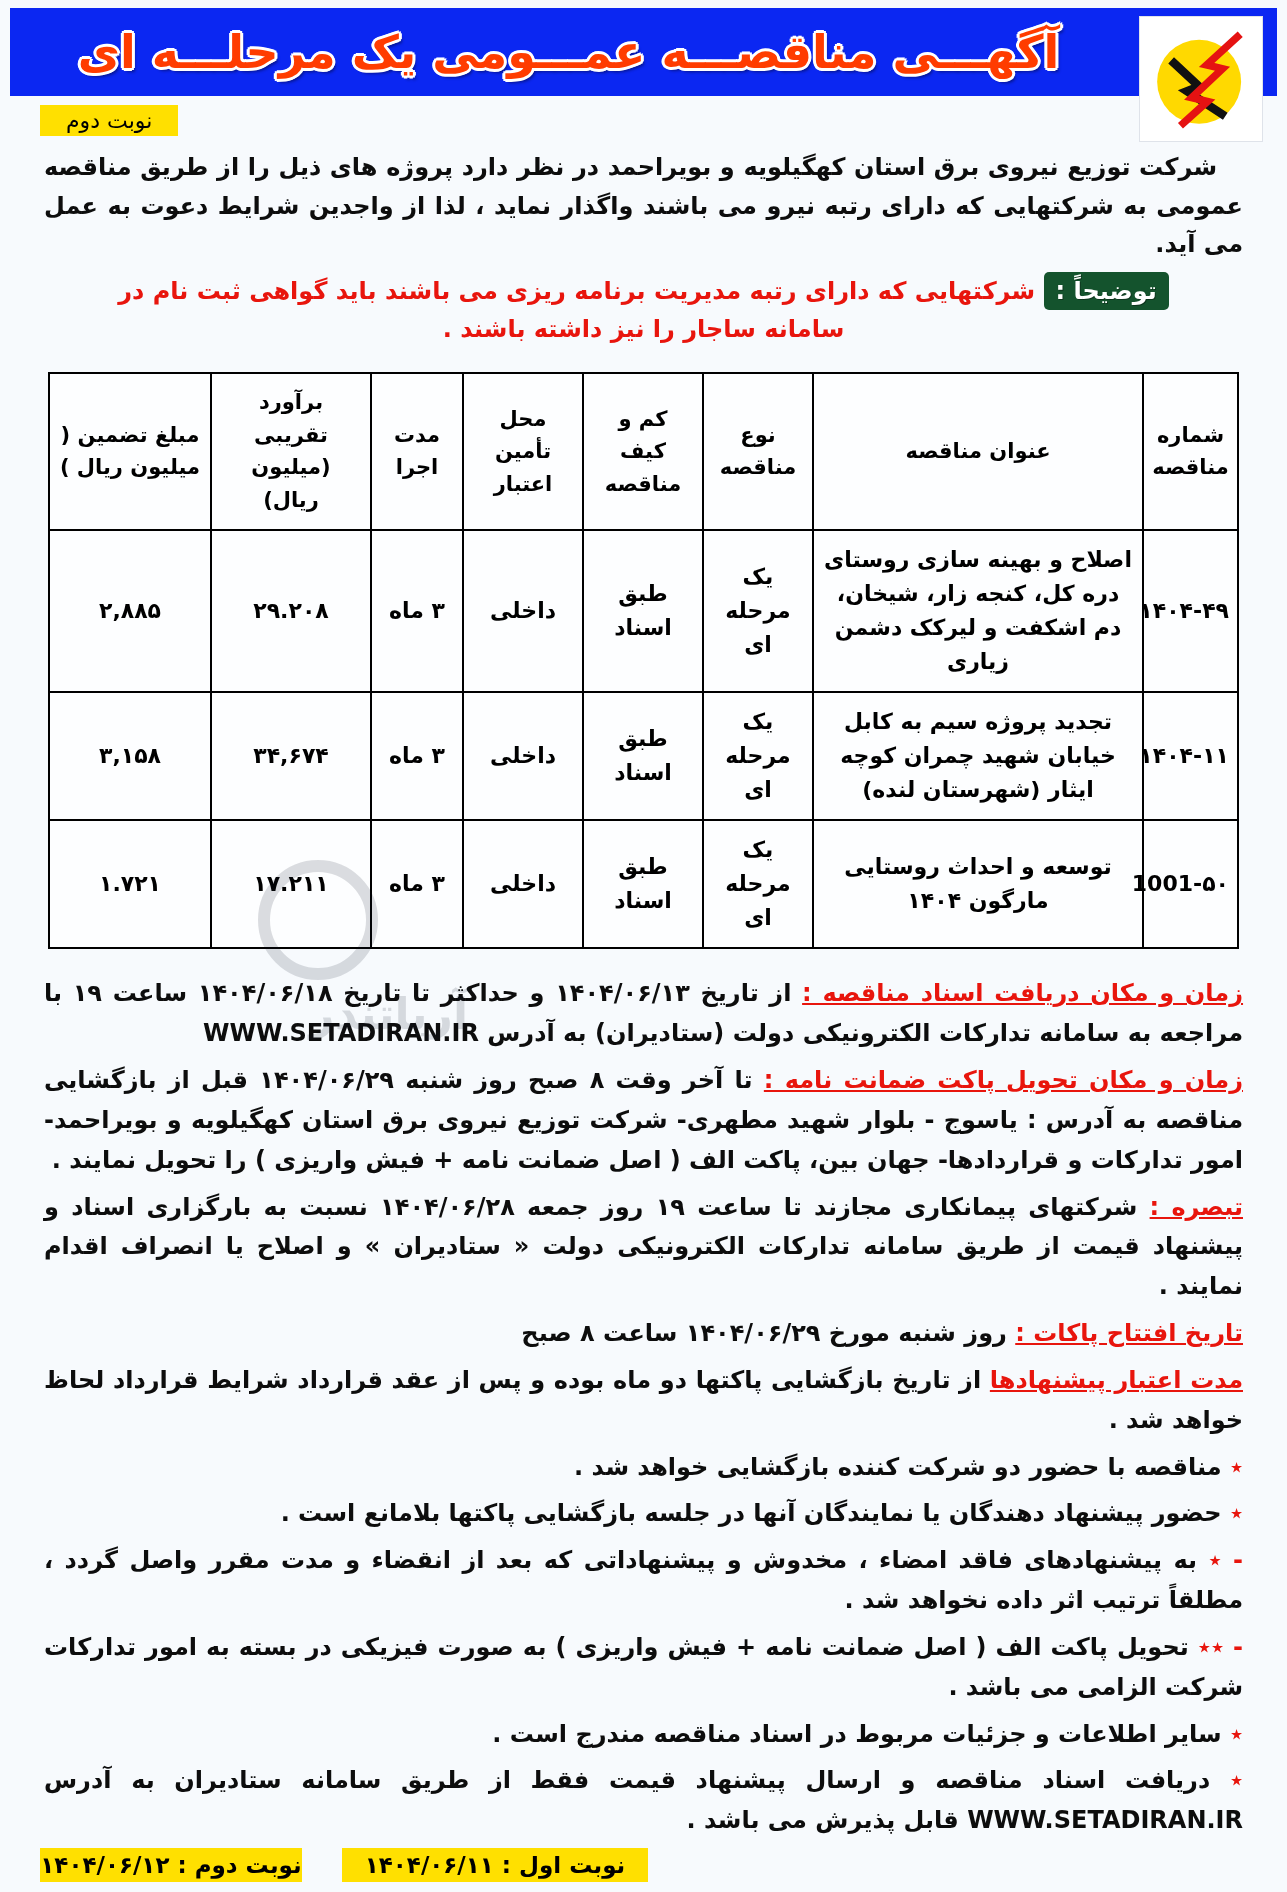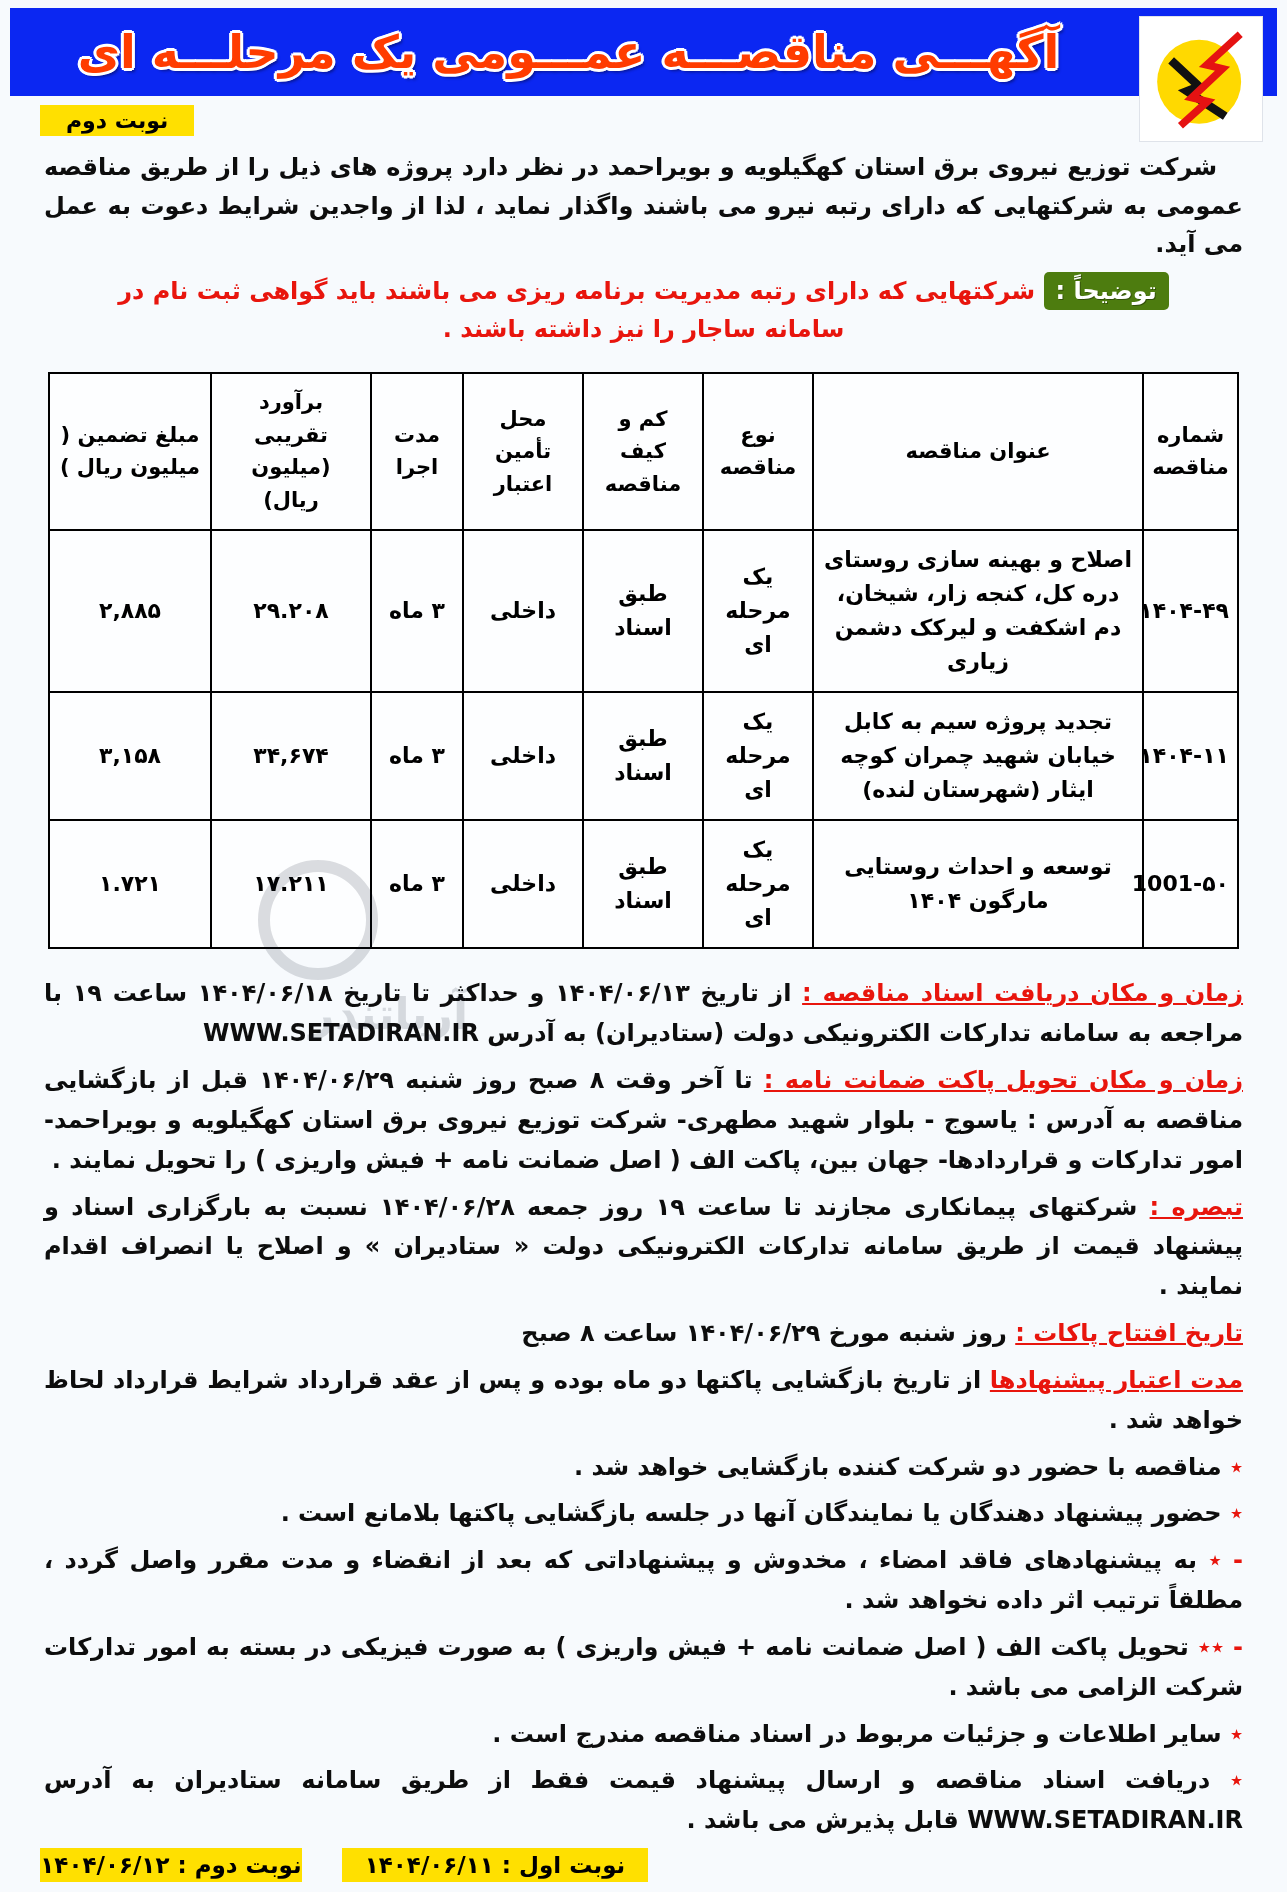--- a/index.html
+++ b/index.html
@@ -45,40 +45,40 @@
     border: 1px solid #dfe3ea;
     z-index: 3;
     display: flex; align-items: center; justify-content: center;
   }
   
   .round-badge {
     align-self: flex-end;           
     margin: 9px 0 0 40px;
     background: #ffe000;
     color: #000;
-    font-weight: bold; font-size: 22px;
+    font-weight: normal; font-size: 22px;
     padding: 3px 26px;
     width: max-content;
   }
   
   .intro {
     margin: 12px 44px 4px;
     font-size: 24px; font-weight: bold; color: #0d0d0d;
     text-align: justify; line-height: 1.6;
     text-indent: 26px;
   }
   .note {
     margin: 4px 110px 8px;
     text-align: center;
     font-size: 24px; font-weight: bold;
     color: #e8150d; line-height: 1.6;
   }
   .note-label {
     display: inline-block;
-    background: #4d7c0f; color: #fff;
+    background: #14532d; color: #fff;
     padding: 0 12px; border-radius: 5px;
     text-shadow: 1px 1px 0 rgba(0,0,0,.35);
   }
   
   .tender-table {
     border-collapse: collapse;
     table-layout: fixed;
     width: 1189px;
     margin: 16px auto 8px;
     background: #fdfeff;

